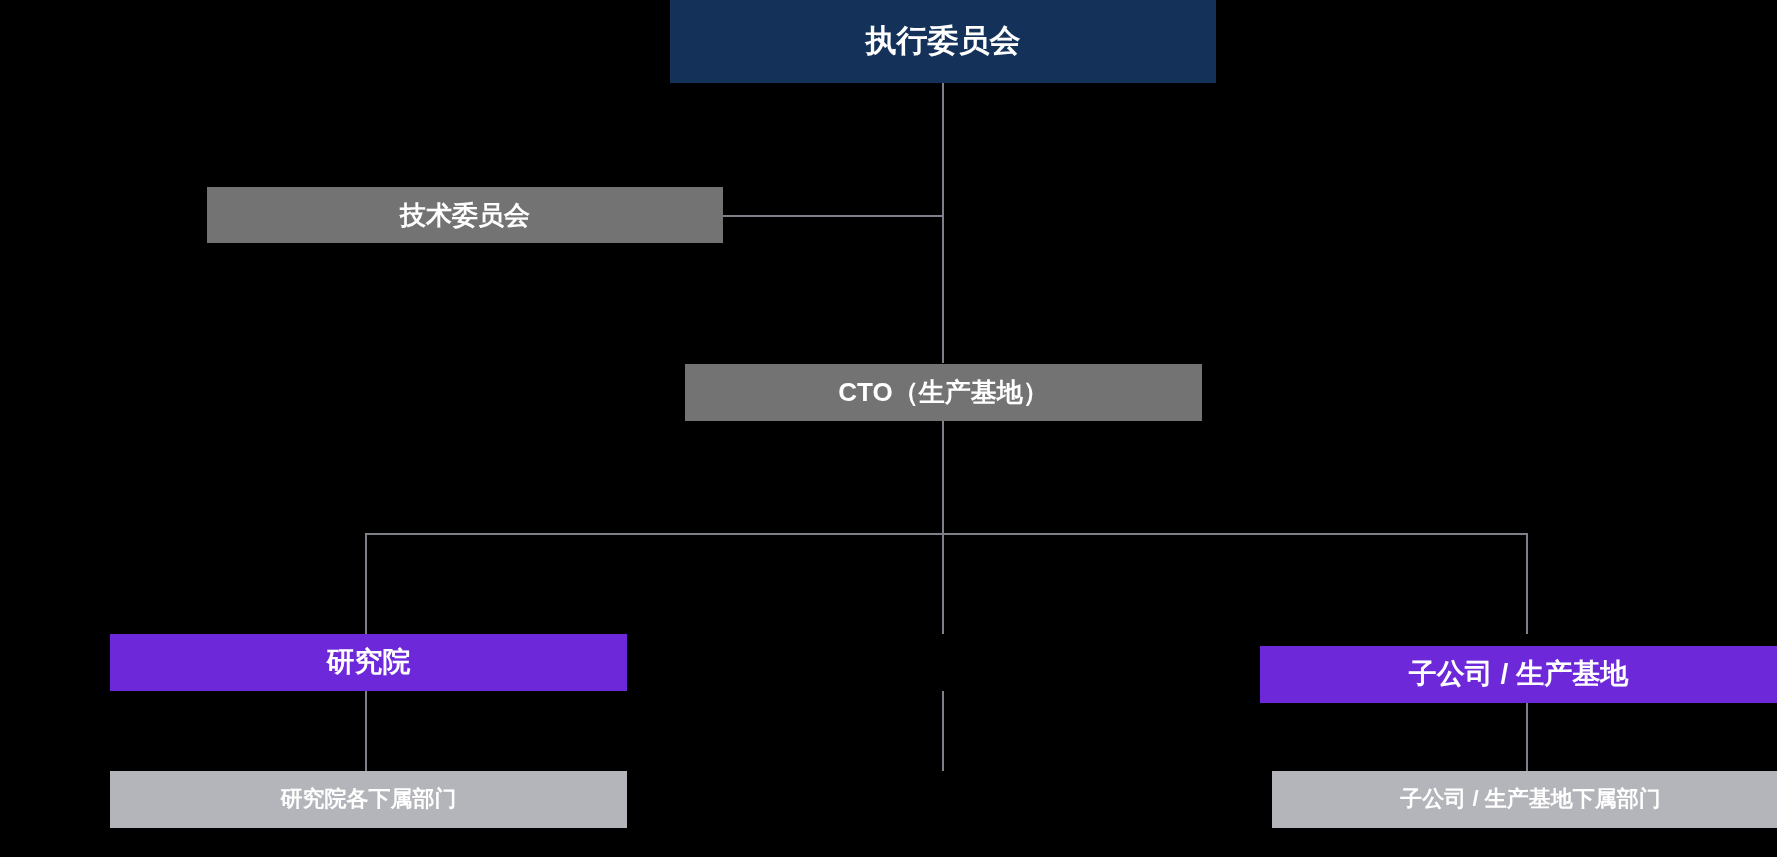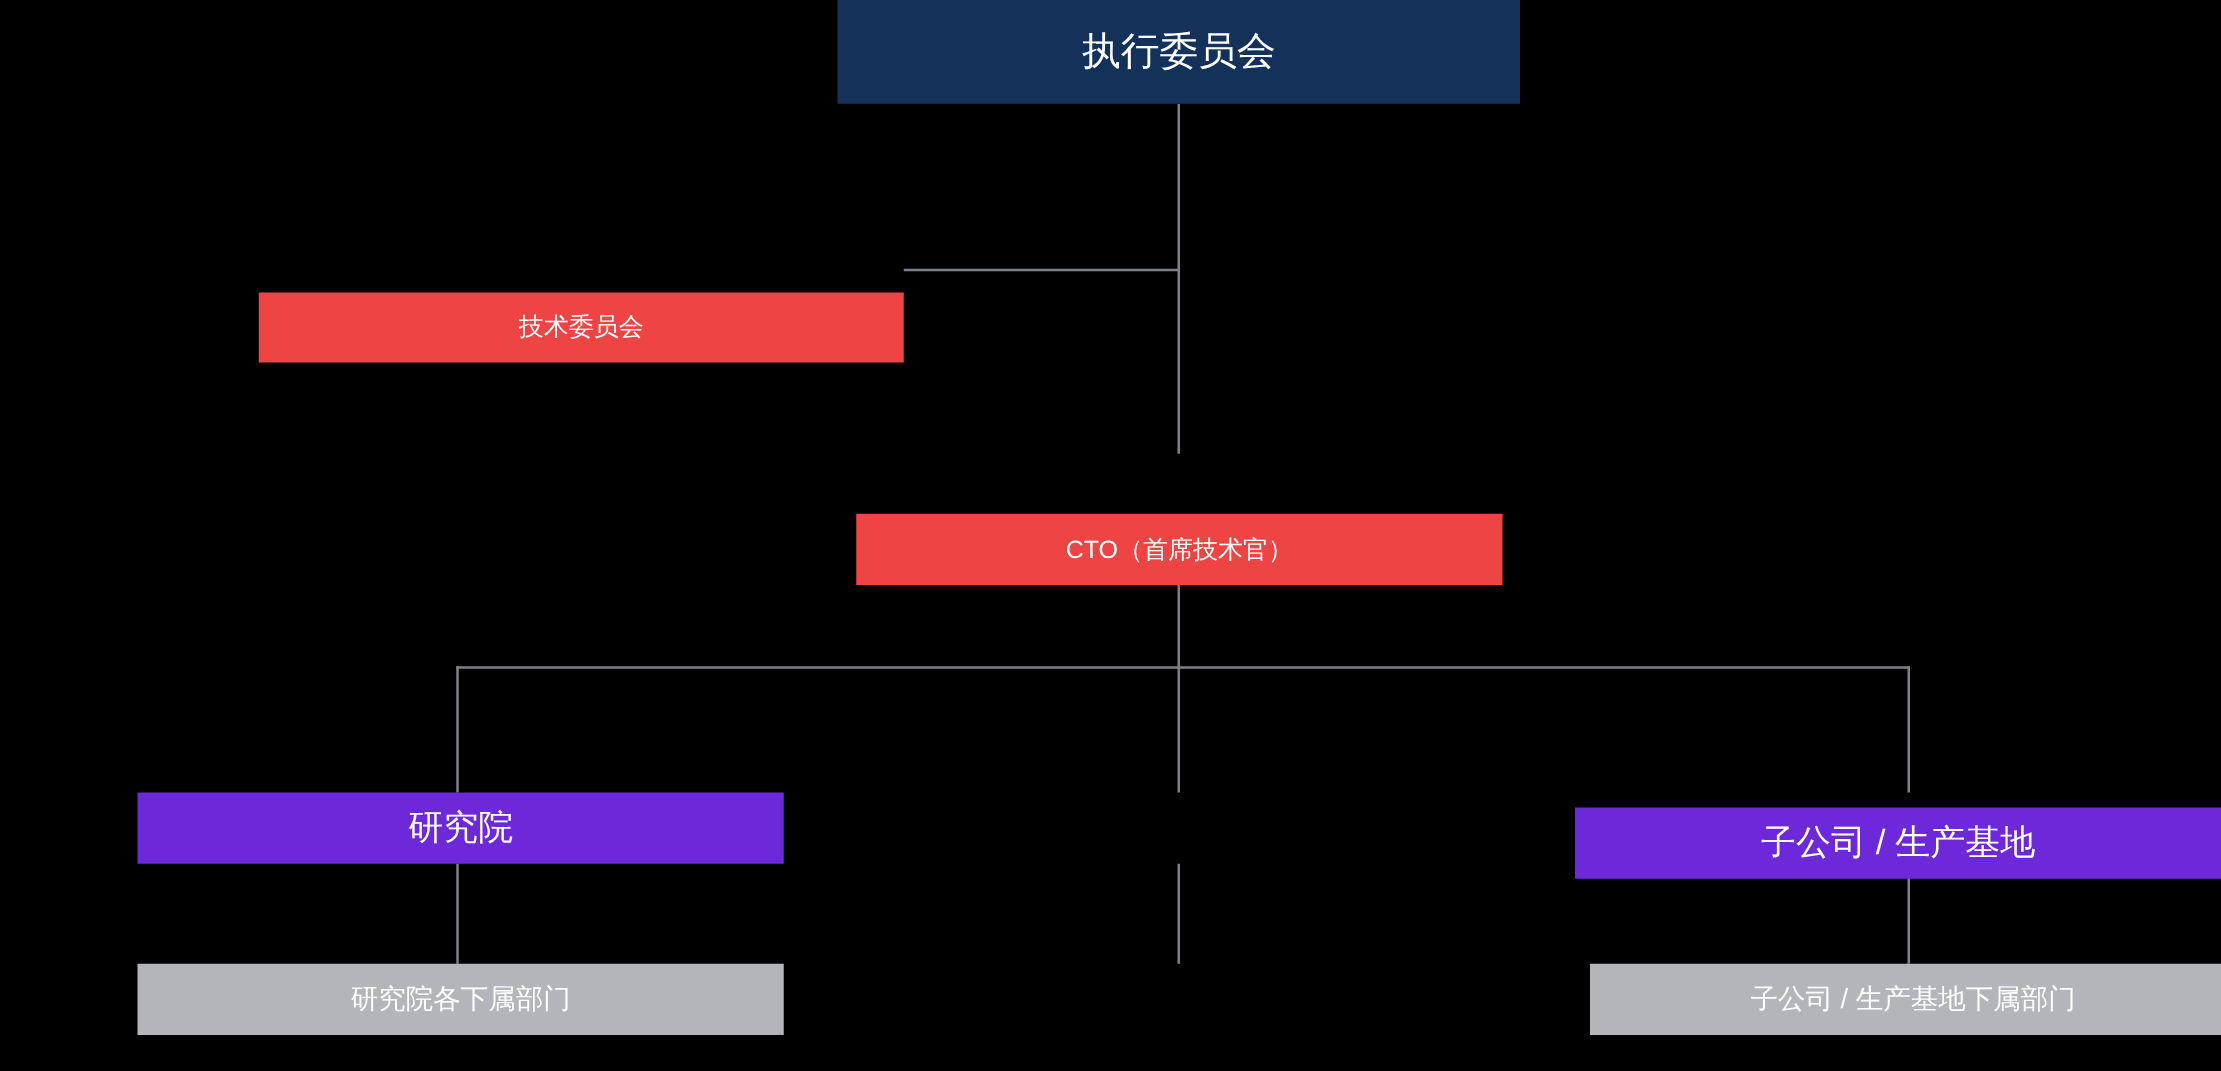--- a/index.html
+++ b/index.html
@@ -19,29 +19,29 @@
     position: absolute;
     display: flex;
     align-items: center;
     justify-content: center;
     color: #ffffff;
     box-sizing: border-box;
     text-align: right;
     line-height: 1.1;
     white-space: nowrap;
     z-index: 2;
+    font-weight: bold;
   }
   .node-exec {
     background: #143259;
     font-size: 31px;
   }
   .node-green {
-    background: #ef4444;
-    font-size: 20px;
-    margin-top: 47px;
+    background: #737373;
+    font-size: 26px;
   }
   .node-division {
     background: #6d28d9;
     font-size: 28px;
   }
   .node-sub {
     background: #b3b5ba;
     font-size: 22px;
   }
   .conn {
@@ -70,21 +70,21 @@
   <div class="conn conn-v" style="left:1526px; top:533px; height:101px;"></div>
 
   <div class="conn conn-v" style="left:365px; top:691px; height:80px;"></div>
   <div class="conn conn-v" style="left:942px; top:691px; height:80px;"></div>
   <div class="conn conn-v" style="left:1526px; top:691px; height:80px;"></div>
 
   <div class="node node-exec" style="left:670px; top:0px; width:546px; height:83px;">执行委员会</div>
 
   <div class="node node-green" style="left:207px; top:187px; width:516px; height:56px;">技术委员会</div>
 
-  <div class="node node-green" style="left:685px; top:364px; width:517px; height:57px;">CTO（首席技术官）</div>
+  <div class="node node-green" style="left:685px; top:364px; width:517px; height:57px;">CTO（生产基地）</div>
 
   <div class="node node-division" style="left:110px; top:634px; width:517px; height:57px;">研究院</div>
   <div class="node node-division" style="left:1260px; top:634px; width:517px; height:57px;margin-top:12px;">子公司 / 生产基地</div>
 
   <div class="node node-sub" style="left:110px; top:771px; width:517px; height:57px;">研究院各下属部门</div>
   <div class="node node-sub" style="left:1260px; top:771px; width:517px; height:57px;margin-left:12px;">子公司 / 生产基地下属部门</div>
 
 </div>
 
 </body></html>

